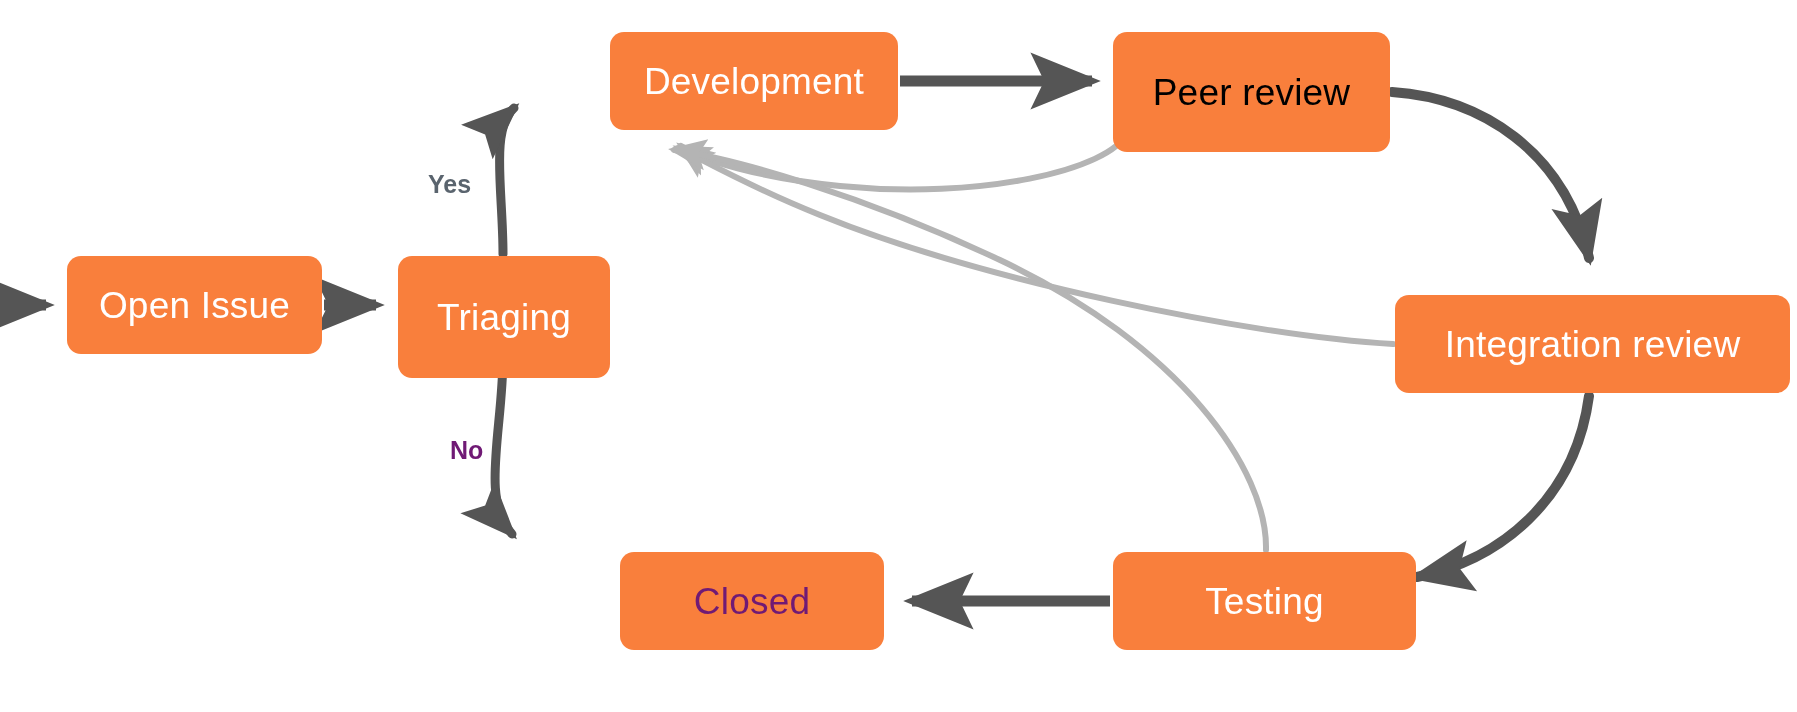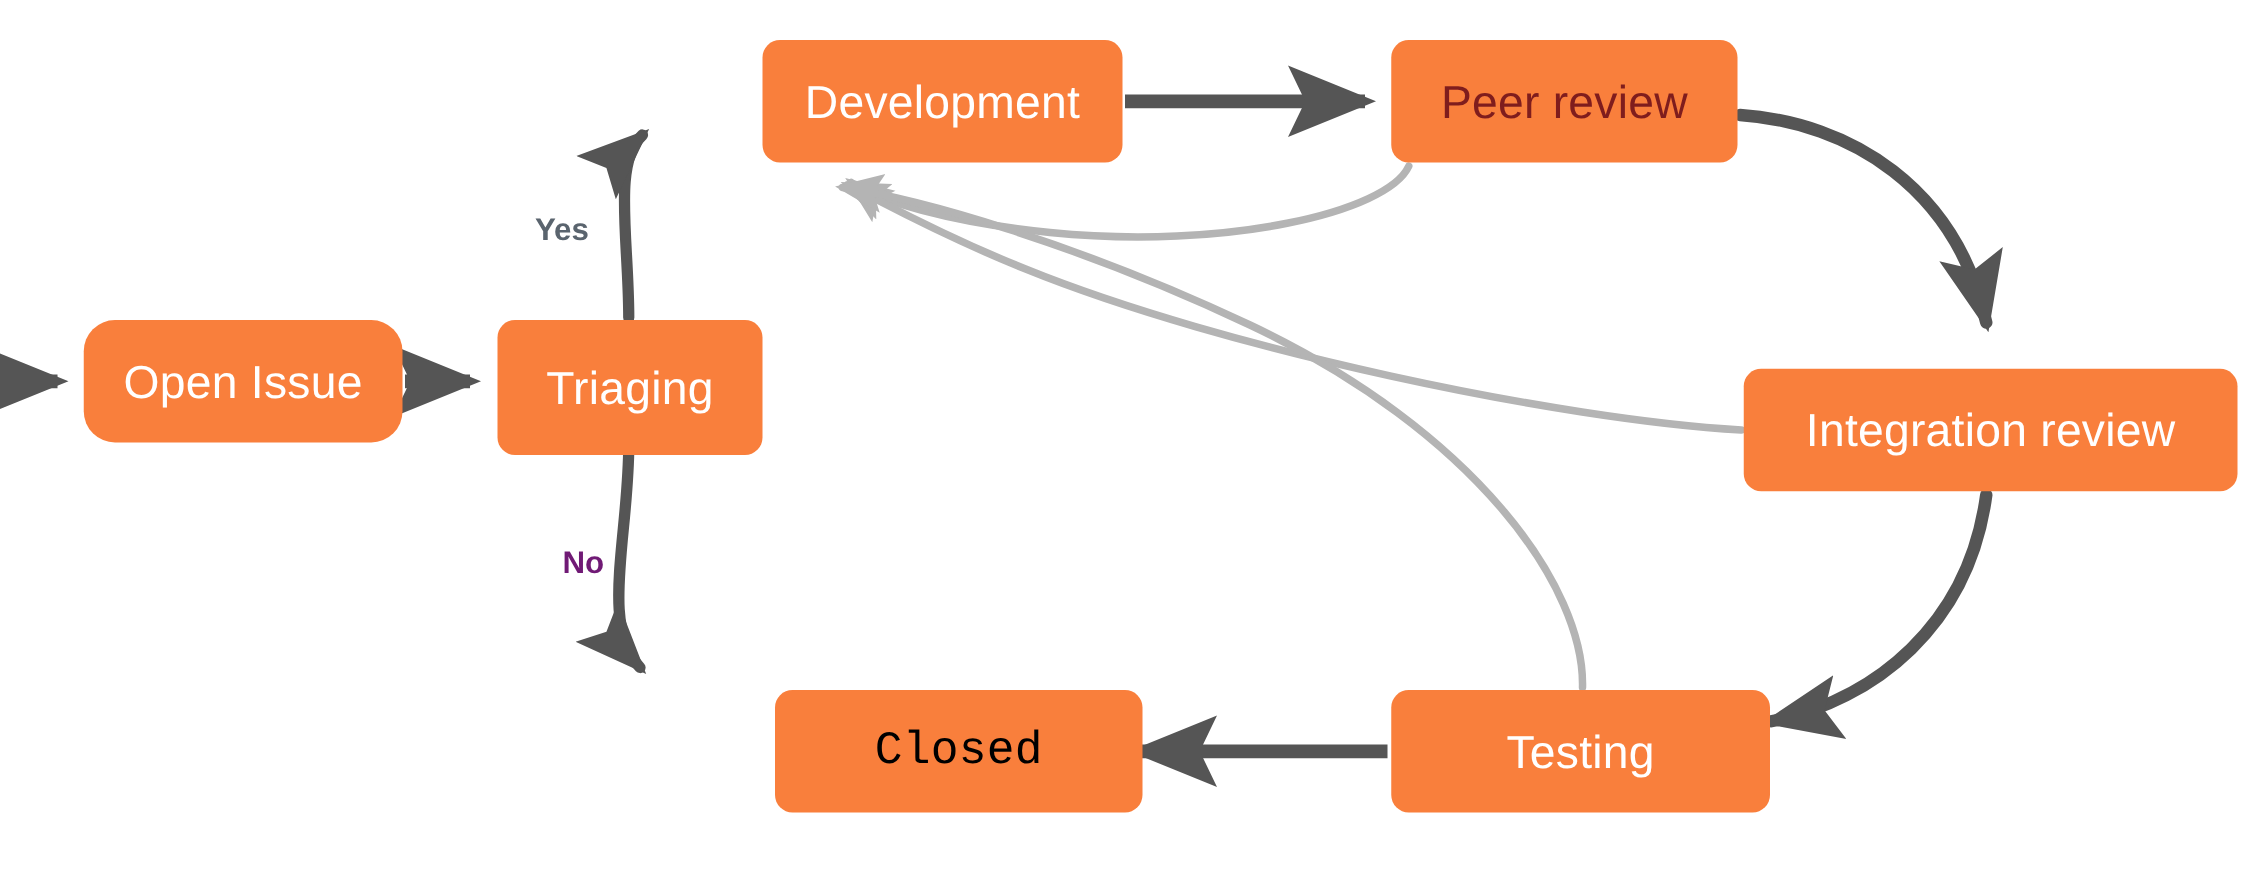--- a/index.html
+++ b/index.html
@@ -85,45 +85,45 @@
 
     <line x1="1110" y1="601" x2="912" y2="601" stroke="#555555" stroke-width="11" marker-end="url(#arrow-dark)"></line>
 
     <path d="M 1127 133 C 1110 170 980 200 840 186 C 760 178 700 160 681 146" fill="none" stroke="#b4b4b4" stroke-width="6" stroke-linecap="round" marker-end="url(#arrow-light)"></path>
 
     <path d="M 1393 344 C 1250 336 980 280 820 215 C 745 185 700 158 678 148" fill="none" stroke="#b4b4b4" stroke-width="6" stroke-linecap="round" marker-end="url(#arrow-light)"></path>
 
     <path d="M 1266 550 C 1268 470 1180 345 1000 260 C 860 194 735 159 674 150" fill="none" stroke="#b4b4b4" stroke-width="6" stroke-linecap="round" marker-end="url(#arrow-light)"></path>
   </svg>
 
-  <div class="node-box" style="left: 67px; top: 256px; width: 255px; height: 98px; background: rgb(249, 127, 60); color: rgb(255, 255, 255); border-radius: 25px;">
+  <div class="node-box" style="left: 67px; top: 256px; width: 255px; height: 98px; background: rgb(249, 127, 60); color: rgb(255, 255, 255);">
     <span class="node-label">Open Issue</span>
   </div>
 
-  <div class="node-box" style="left: 398px; top: 256px; width: 212px; height: 108px; background: rgb(249, 127, 60); color: rgb(255, 255, 255);">
+  <div class="node-box" style="left: 398px; top: 256px; width: 212px; height: 122px; background: rgb(249, 127, 60); color: rgb(255, 255, 255);">
     <span class="node-label">Triaging</span>
   </div>
 
   <div class="node-box" style="left: 610px; top: 32px; width: 288px; height: 98px; background: rgb(249, 127, 60); color: rgb(255, 255, 255);">
     <span class="node-label">Development</span>
   </div>
 
-  <div class="node-box" style="left: 1113px; top: 32px; width: 277px; height: 98px; background: rgb(249, 127, 60); color: #7f1d1d;">
+  <div class="node-box" style="left: 1113px; top: 32px; width: 277px; height: 120px; background: rgb(249, 127, 60); color: #000000;">
     <span class="node-label">Peer review</span>
   </div>
 
   <div class="node-box" style="left: 1395px; top: 295px; width: 395px; height: 98px; background: rgb(249, 127, 60); color: rgb(255, 255, 255);">
     <span class="node-label">Integration review</span>
   </div>
 
   <div class="node-box" style="left: 1113px; top: 552px; width: 303px; height: 98px; background: rgb(249, 127, 60); color: rgb(255, 255, 255);">
     <span class="node-label">Testing</span>
   </div>
 
-  <div class="node-box" style="left: 620px; top: 552px; width: 294px; height: 98px; background: rgb(249, 127, 60); color: #000000; font-family: Liberation Mono, monospace;">
+  <div class="node-box" style="left: 620px; top: 552px; width: 264px; height: 98px; background: rgb(249, 127, 60); color: #701a75;">
     <span class="node-label">Closed</span>
   </div>
 
   <div class="edge-label" style="left: 428px; top: 172px; color: rgb(90, 100, 110);">Yes</div>
 
   <div class="edge-label" style="left: 450px; top: 438px; color: #701a75;">No</div>
 
 </div>
 
 </body></html>

